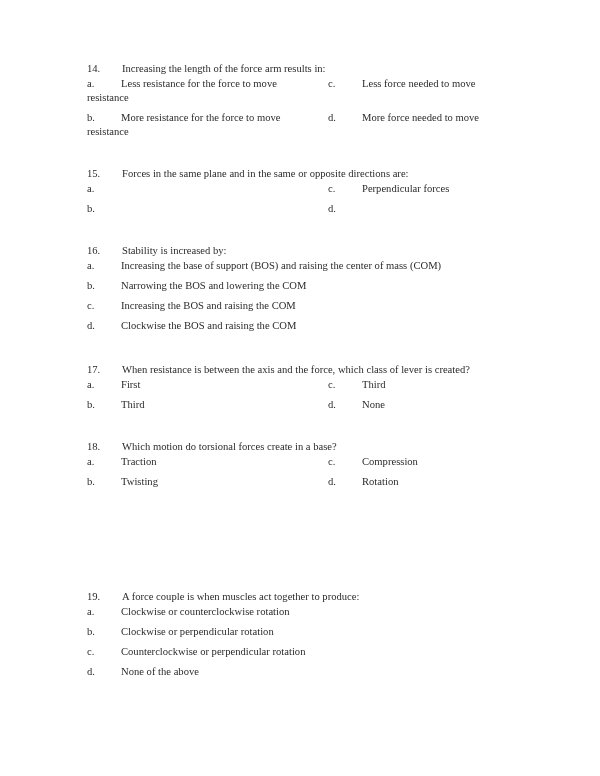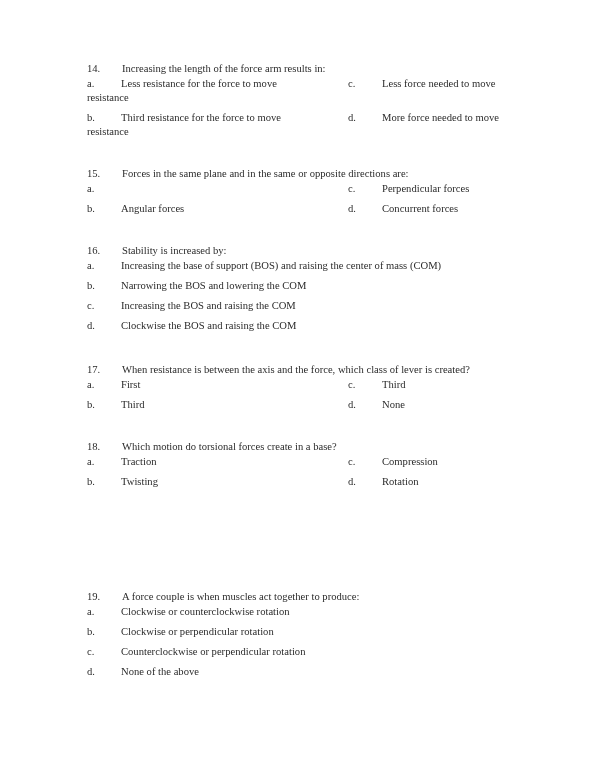--- a/index.html
+++ b/index.html
@@ -50,21 +50,20 @@
   .stem .q-text {
     display: inline;
   }
 
   
   .opts-2col {
     display: grid;
     grid-template-columns: 241px 205px;
     column-gap: 0;
     row-gap: 0;
-    gap: 20px;
   }
   .opts-2col .opt-cell {
     min-height: 14px;
   }
 
   .opt {
     font-size: 10.6px;
     line-height: 14px;
     position: relative;
     padding-left: 34px;
@@ -126,21 +125,21 @@
           <div class="opt">
             <span class="lbl">c.</span>
               <span class="val">Less force needed to move</span>
           </div>
         </div>
       </div>
       <div class="row-gap"></div>
       <div class="opts-2col">
         <div class="opt-cell">
           <div class="opt hang">
-            <span class="lbl">b.</span><span class="val">Third resistance for the force to move</span>
+            <span class="lbl">b.</span><span class="val">More resistance for the force to move</span>
           </div>
           <div class="opt hang">
             <span class="val">resistance</span>
           </div>
         </div>
         <div class="opt-cell">
           <div class="opt">
             <span class="lbl">d.</span>
               <span class="val">More force needed to move</span>
           </div>
@@ -165,27 +164,25 @@
             <span class="lbl">c.</span>
               <span class="val">Perpendicular forces</span>
           </div>
         </div>
       </div>
       <div class="row-gap"></div>
       <div class="opts-2col">
         <div class="opt-cell">
           <div class="opt">
             <span class="lbl">b.</span>
-              <span class="val">Angular forces</span>
           </div>
         </div>
         <div class="opt-cell">
           <div class="opt">
             <span class="lbl">d.</span>
-              <span class="val">Concurrent forces</span>
           </div>
         </div>
       </div>
     </div>
 
     <div class="spacer-28"></div>
 
     <div class="question">
       <div class="stem">
         <span class="q-num">16.</span><span class="q-text">Stability is increased by:</span>

